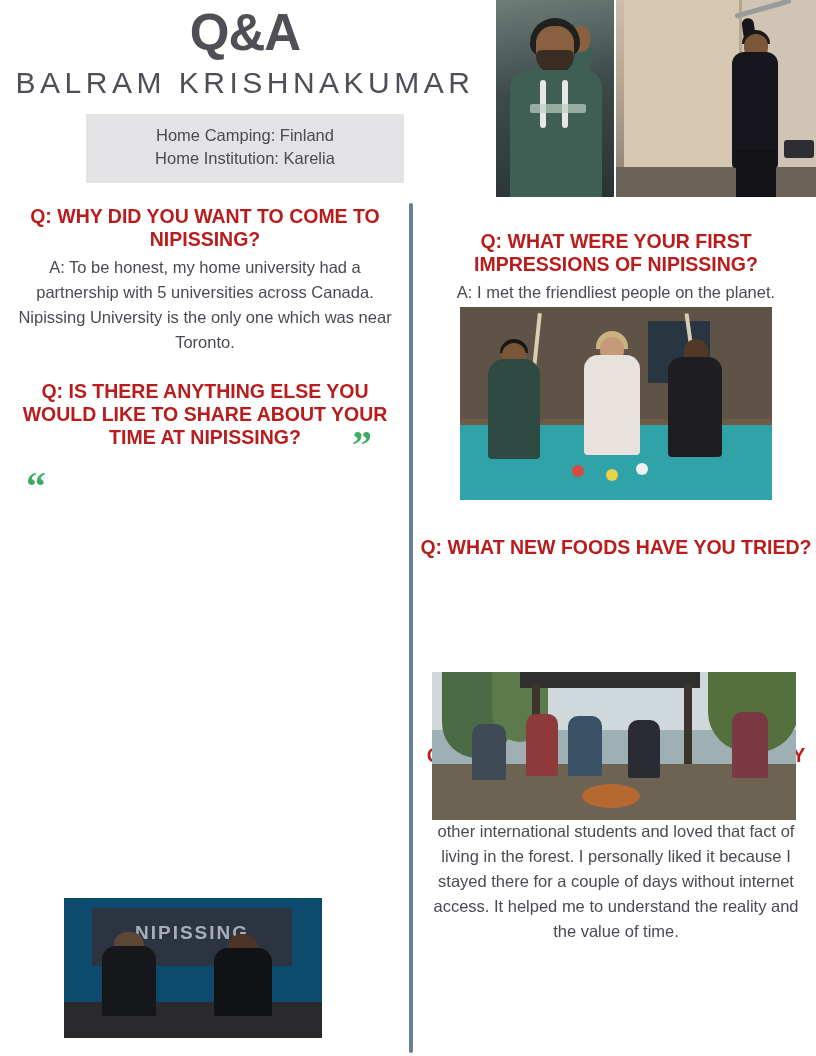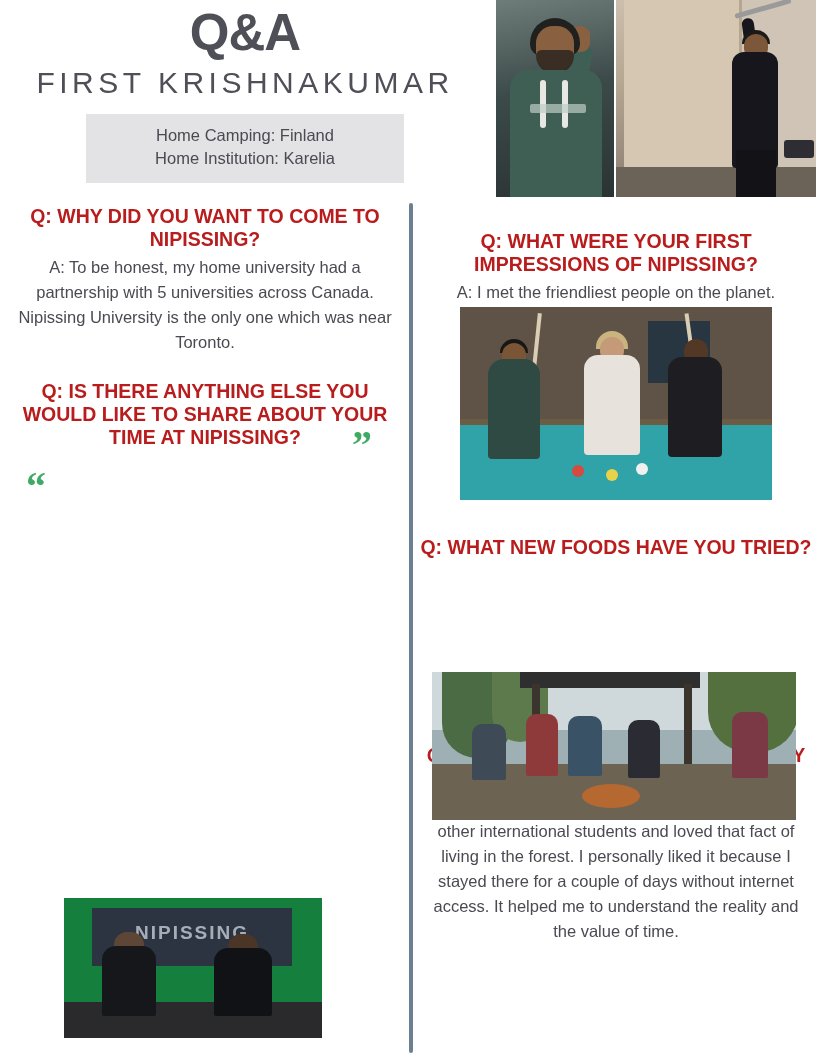--- a/index.html
+++ b/index.html
@@ -194,39 +194,39 @@
   .cp2 { left:94px; top:42px; width:32px; height:62px; background:#8e3a3a; }
   .cp3 { left:136px; top:44px; width:34px; height:60px; background:#3a5266; }
   .cp4 { left:196px; top:48px; width:32px; height:58px; background:#2b2b33; }
   .cp5 { left:300px; top:40px; width:36px; height:66px; background:#7b3946; }
   .camp-fire { position:absolute; left:150px; top:112px; width:58px; height:24px; background:#c2682a; border-radius:50%; opacity:.85;}
 
   .img-stage {
     position: absolute;
     left: 64px; top: 898px;
     width: 258px; height: 140px;
-    background: #15803d;
+    background: #0c4a6e;
     overflow: hidden;
   }
   .stage-banner { position:absolute; left:28px; top:10px; width:200px; height:58px; background:#2b3440; }
   .stage-text { position:absolute; left:34px; top:24px; width:188px; text-align:center; color:#cfd6de; font-size:19px; letter-spacing:2px; font-weight:bold; opacity:.75;}
   .stage-floor { position:absolute; left:0; top:104px; width:258px; height:36px; background:#2a2a2d; }
   .s-p1 { position:absolute; left:38px; top:48px; width:54px; height:70px; background:#15171b; border-radius:14px 14px 2px 2px;}
   .s-p1h { position:absolute; left:50px; top:34px; width:30px; height:26px; background:#5e4636; border-radius:14px;}
   .s-p2 { position:absolute; left:150px; top:50px; width:58px; height:68px; background:#101215; border-radius:14px 14px 2px 2px;}
   .s-p2h { position:absolute; left:164px; top:36px; width:30px; height:26px; background:#4a3526; border-radius:14px;}
 </style>
 </head>
 <body>
 
 <div class="page">
 
   <div class="header">
     <div class="title">Q&amp;A</div>
-    <div class="subtitle">FIRST KRISHNAKUMAR</div>
+    <div class="subtitle">BALRAM KRISHNAKUMAR</div>
     <div class="infobox">
       <div class="line">Home Camping:  Finland</div>
       <div class="line">Home Institution: Karelia</div>
     </div>
   </div>
 
   <div class="top-photos">
     <div class="ph ph-left">
       <div class="m1-arm"></div>
       <div class="m1-hand"></div>

